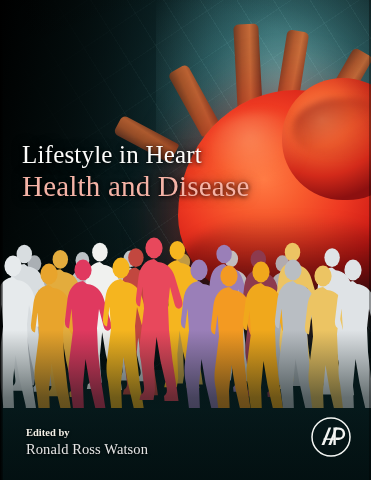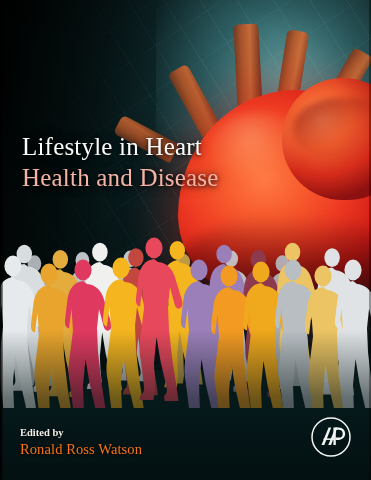--- a/index.html
+++ b/index.html
@@ -68,30 +68,30 @@
     filter:blur(6px);}
 
   
   .runners{position:absolute;left:0;top:218px;width:371px;height:190px;}
   .runners svg{display:block;width:371px;height:190px;}
 
   .ground{position:absolute;left:0;top:370px;width:371px;height:110px;
     background:linear-gradient(180deg, rgba(8,38,40,.55) 0%, #0a2326 38%, #071a1c 100%);}
 
   
-  .title{position:absolute;left:22px;top:132px;width:290px;z-index:9;}
+  .title{position:absolute;left:22px;top:140px;width:290px;z-index:9;}
   .t-line1{font-size:25px;line-height:30px;color:#fdfdfb;letter-spacing:.2px;
     text-shadow:0 1px 4px rgba(0,0,0,.85), 0 0 12px rgba(0,0,0,.6);}
-  .t-line2{font-size:25px;line-height:32px;color:#f5b3a6;letter-spacing:.2px;
+  .t-line2{font-size:29px;line-height:32px;color:#f5b3a6;letter-spacing:.2px;
     text-shadow:0 1px 4px rgba(0,0,0,.85), 0 0 12px rgba(0,0,0,.6);}
 
-  .byline{position:absolute;left:20px;bottom:22px;z-index:9;}
+  .byline{position:absolute;left:26px;bottom:22px;z-index:9;}
   .b-edited{font-size:10.5px;line-height:14px;color:#f2efe6;font-weight:bold;
     text-shadow:0 1px 3px rgba(0,0,0,.9);}
-  .b-name{font-size:14.5px;line-height:18px;color:#f97316;letter-spacing:.1px;
+  .b-name{font-size:14.5px;line-height:18px;color:#e5e5e5;letter-spacing:.1px;
     text-shadow:0 1px 3px rgba(0,0,0,.9);}
 
   .ap-logo{position:absolute;right:17px;bottom:20px;width:46px;height:46px;z-index:9;}
   .ap-logo svg{display:block;}
 
   .edge-l{position:absolute;left:0;top:0;width:3px;height:480px;
     background:linear-gradient(90deg,#000 0%, rgba(0,0,0,.35) 100%);z-index:12;}
   .edge-r{position:absolute;right:0;top:0;width:2px;height:480px;
     background:rgba(0,0,0,.35);z-index:12;}
 </style>

